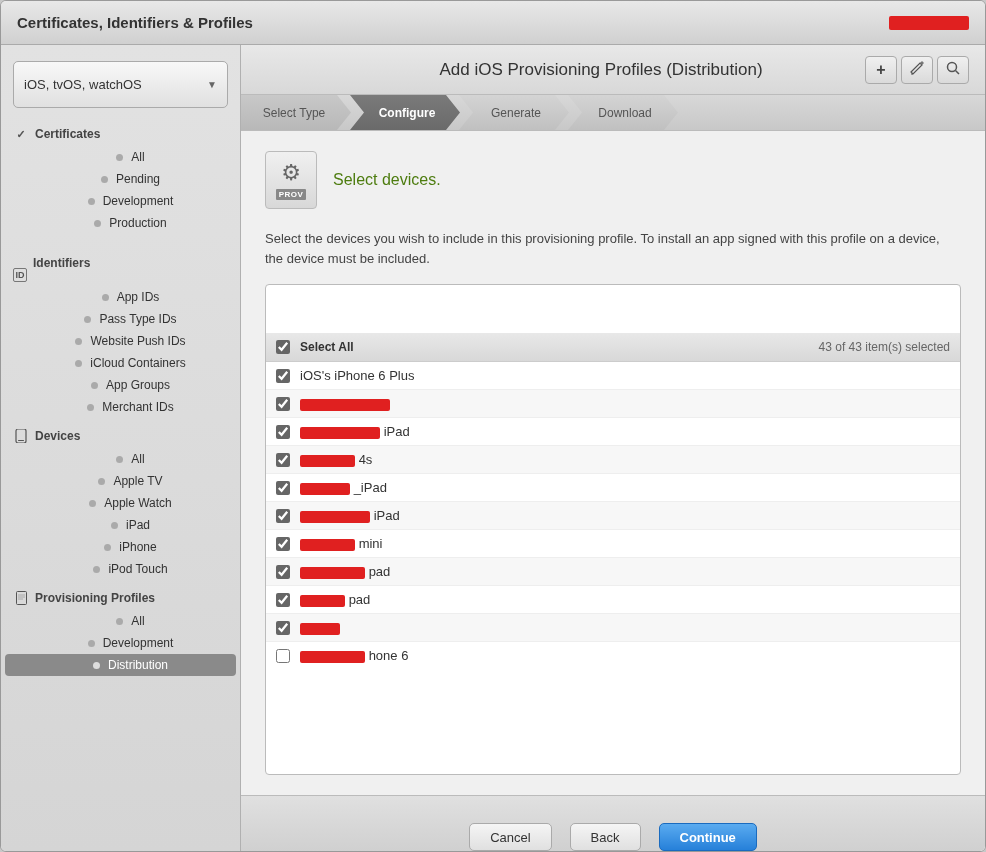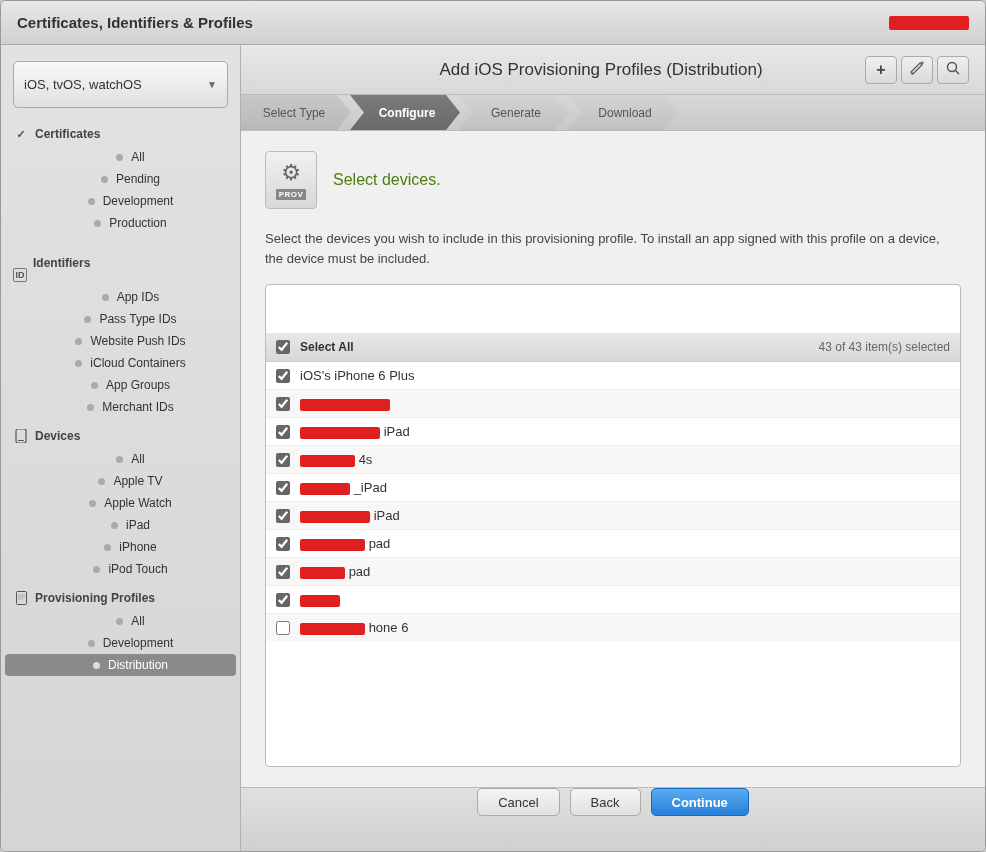--- a/index.html
+++ b/index.html
@@ -349,27 +349,27 @@
     .device-name-redacted {
       display: inline-block;
       background: #e02020;
       height: 12px;
       border-radius: 2px;
       vertical-align: middle;
     }
 
     
     .footer {
-      height: 64px;
+      height: 56px;
       background: linear-gradient(to bottom, #e0e0e0, #d0d0d0);
       border-top: 1px solid #bbb;
       display: flex;
-      align-items: flex-start;
+      align-items: flex-end;
       justify-content: center;
-      gap: 10px;
+      gap: 18px;
       flex-shrink: 0;
     }
     .footer-btn {
       height: 28px;
       padding: 0 20px;
       border-radius: 5px;
       font-size: 13px;
       cursor: pointer;
       border: 1px solid #aaa;
     }
@@ -635,20 +635,27 @@
             </div>
 
             <div class="device-row">
               <input type="checkbox" checked="" class="device-checkbox" style="">
               <span class="device-name">
                 <span class="device-name-redacted" style="width:70px;"></span>
                 <span>iPad</span>
               </span>
             </div>
 
+            <div class="device-row">
+              <input type="checkbox" checked="" class="device-checkbox" style="">
+              <span class="device-name">
+                <span class="device-name-redacted" style="width:55px;"></span>
+                <span>mini</span>
+              </span>
+            </div>
 
             <div class="device-row">
               <input type="checkbox" checked="" class="device-checkbox" style="">
               <span class="device-name">
                 <span class="device-name-redacted" style="width:65px;"></span>
                 <span>pad</span>
               </span>
             </div>
 
             <div class="device-row">

